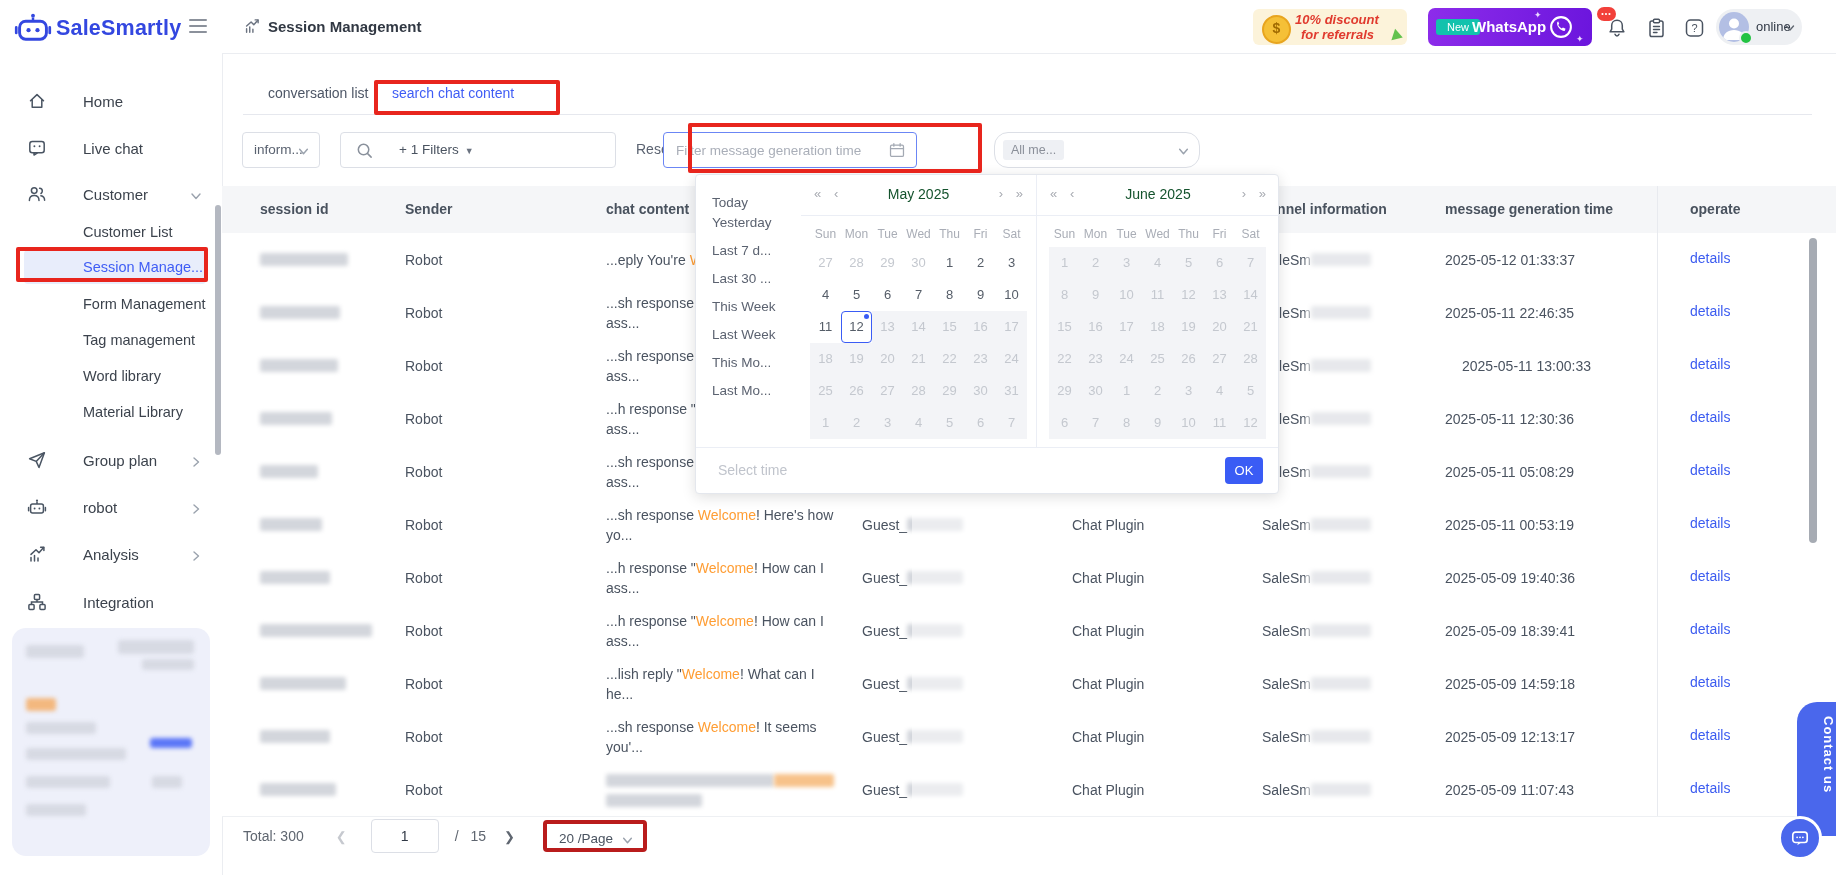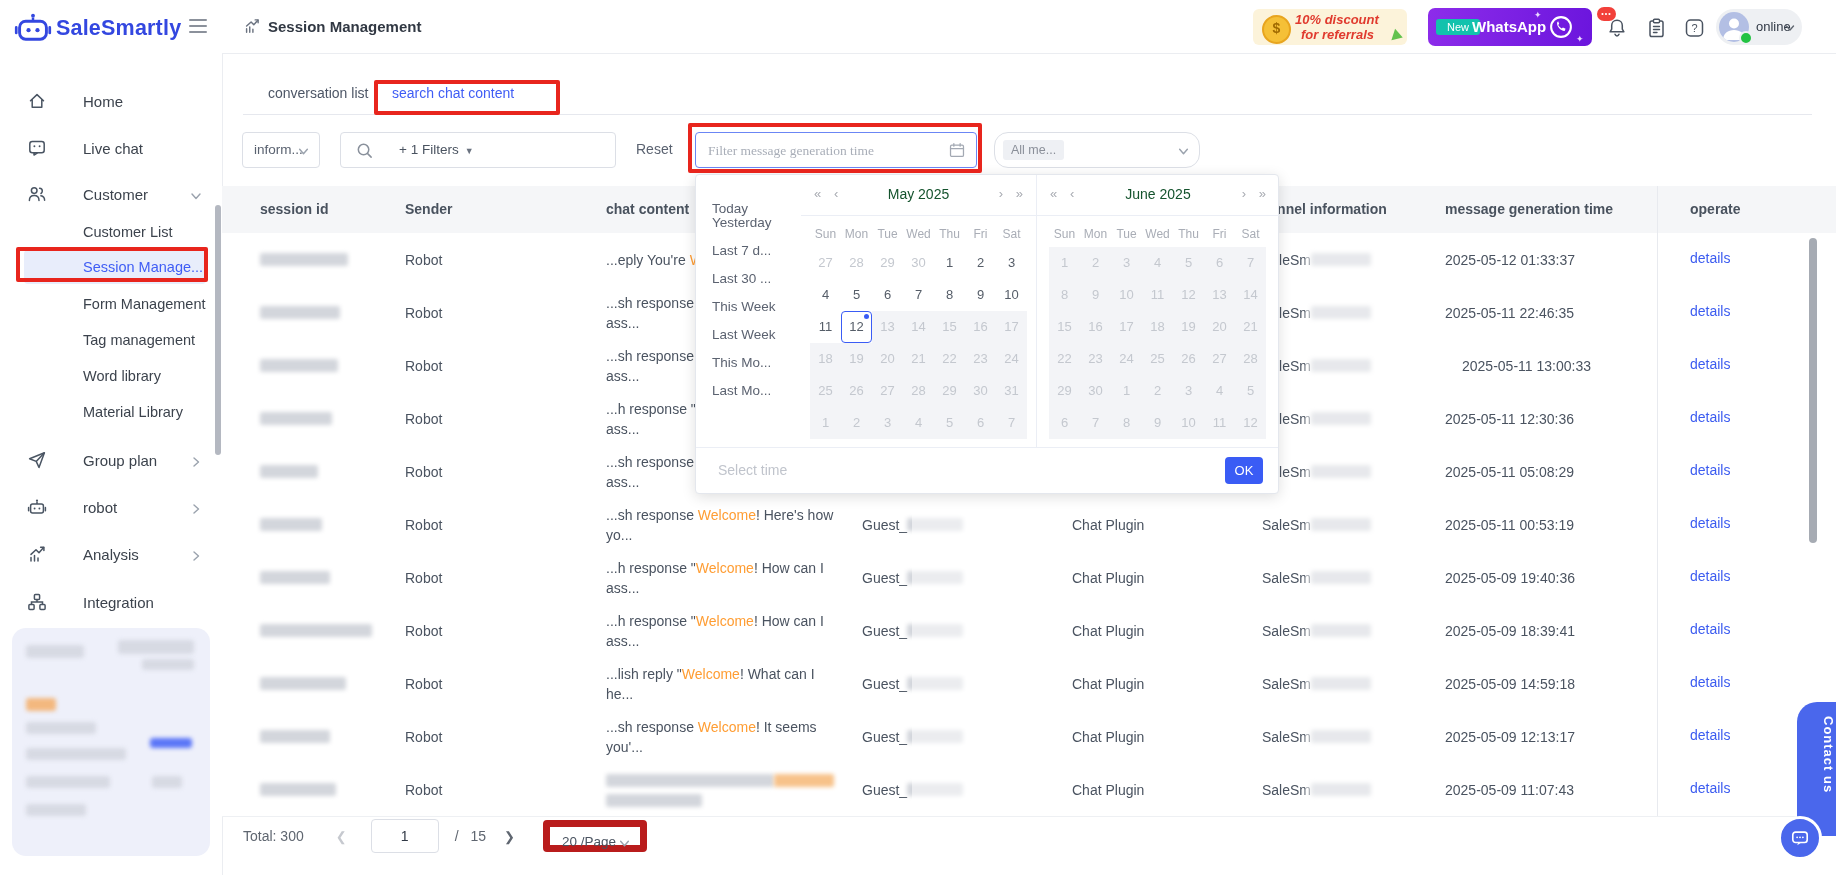--- a/index.html
+++ b/index.html
@@ -65,21 +65,21 @@
 
   
   .fld{position:absolute;top:132px;height:36px;box-sizing:border-box;border:1px solid #dcdfe6;border-radius:4px;background:#fff;font-size:13.5px;color:#5a6270;}
   #sel-category{left:242px;width:78px;cursor:pointer;}
   #sel-category .tx{position:absolute;left:11px;top:9px;}
   #search-box{left:340px;width:276px;}
   #search-box .ic{position:absolute;left:14px;top:8px;width:19px;height:19px;color:#8a919c;}
   #filters-drop{position:absolute;left:58px;top:9px;cursor:pointer;color:#4a5360;font-size:13.5px;}
   #filters-drop .caret{font-size:9px;color:#6b7380;margin-left:6px;}
   #btn-reset{position:absolute;left:636px;top:141px;font-size:14px;color:#5a6270;cursor:pointer;}
-  #date-input{left:695px;width:282px;border:1px solid #6b86f5;cursor:pointer;font-family:Liberation Serif, serif;}
+  #date-input{left:663px;width:254px;border:1px solid #6b86f5;cursor:pointer;}
   #date-input .ph{position:absolute;left:12px;top:10px;font-size:13.5px;color:#a9aeb8;white-space:nowrap;}
   #date-input .ic{position:absolute;right:10px;top:8px;width:18px;height:18px;color:#a3a9b3;}
   #sel-agent{left:994px;width:206px;cursor:pointer;border-radius:14px;}
   #sel-agent .tag{position:absolute;left:8px;top:7px;background:#eef0f4;border-radius:3px;padding:3px 8px;font-size:12.5px;color:#8a8f99;}
   .selcaret{position:absolute;right:10px;top:13px;width:11px;height:11px;color:#9aa2ad;}
 
   
   #thead{position:absolute;left:222px;top:186px;width:1614px;height:47px;background:#f5f6f8;}
   .th{position:absolute;top:15px;font-size:14px;font-weight:bold;color:#49525e;white-space:nowrap;}
   .trow{position:absolute;left:222px;width:1614px;height:53px;border-bottom:1px solid #eef0f3;background:#fff;}
@@ -95,21 +95,21 @@
   #tbl-scroll{position:absolute;left:1809px;top:238px;width:8px;height:305px;background:#979ca6;border-radius:4px;opacity:.85;z-index:3;}
 
   
   #pager{position:absolute;left:243px;top:820px;height:32px;display:flex;align-items:center;font-size:14px;color:#5f6670;}
   #pager .chev{font-size:13px;padding:0 6px;cursor:pointer;}
   #pg-prev{color:#c6c9cf;margin-left:26px;}
   #pg-next{color:#5f6670;margin-left:12px;}
   #pg-input{width:62px;height:30px;margin-left:18px;border:1px solid #dcdfe6;border-radius:4px;text-align:center;font-size:14px;color:#303845;font-family:"Liberation Sans",sans-serif;}
   #pg-sep{margin-left:16px;}
   #pg-pages{margin-left:12px;}
-  #pg-size{position:relative;margin-left:22px;width:104px;height:32px;border:7px solid #b91c1c;border-radius:4px;box-sizing:border-box;cursor:pointer;}
+  #pg-size{position:relative;margin-left:22px;width:104px;height:32px;border:4px solid #b91c1c;border-radius:4px;box-sizing:border-box;cursor:pointer;}
   #pg-size .tx{position:absolute;left:12px;top:7px;font-size:13.5px;color:#4a5360;}
   #pg-size .selcaret{top:11px;}
 
   
   #datepicker{position:absolute;left:695px;top:174px;width:582px;height:318px;background:#fff;border:1px solid #e4e7ed;border-radius:4px;box-shadow:0 3px 14px rgba(0,0,0,.13);z-index:40;}
   #dp-presets{position:absolute;left:0;top:0;width:105px;bottom:45px;}
   .ps-item{position:absolute;left:0;width:105px;height:28px;line-height:28px;padding-left:16px;font-size:13.5px;color:#5b6270;cursor:pointer;box-sizing:border-box;white-space:nowrap;}
   .cal{position:absolute;top:0;bottom:45px;}
   .cal.c1{left:105px;width:235px;}
   .cal.c2{left:340px;width:242px;border-left:1px solid #ebeef5;}
@@ -683,21 +683,21 @@
       <span class="ic selcaret">
           <svg viewBox="0 0 10 10">
             <path d="M1.5 3 L5 7 L8.5 3" fill="none" stroke="currentColor" stroke-width="1.3" stroke-linecap="round" stroke-linejoin="round"></path>
           </svg>
         </span>
     </div>
   </div>
 
   <div id="datepicker">
     <div id="dp-presets">
-        <div class="ps-item" style="top: 20px;">Today</div>
+        <div class="ps-item" style="top: 14px;">Today</div>
         <div class="ps-item" style="top: 34px;">Yesterday</div>
         <div class="ps-item" style="top: 62px;">Last 7 d...</div>
         <div class="ps-item" style="top: 90px;">Last 30 ...</div>
         <div class="ps-item" style="top: 118px;">This Week</div>
         <div class="ps-item" style="top: 146px;">Last Week</div>
         <div class="ps-item" style="top: 174px;">This Mo...</div>
         <div class="ps-item" style="top: 202px;">Last Mo...</div>
       </div>
     <div class="cal c1">
         <div class="cal-h">

